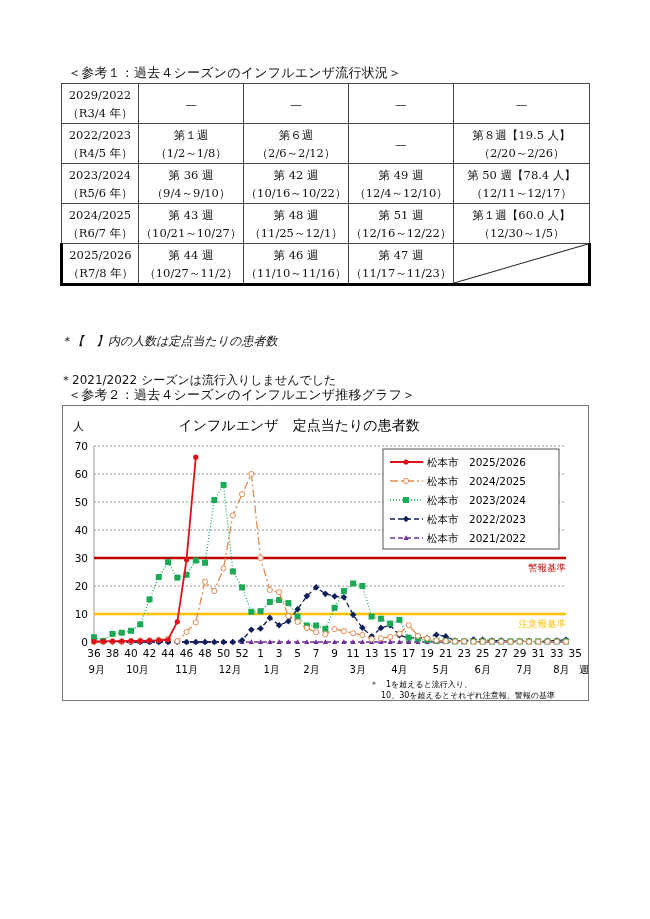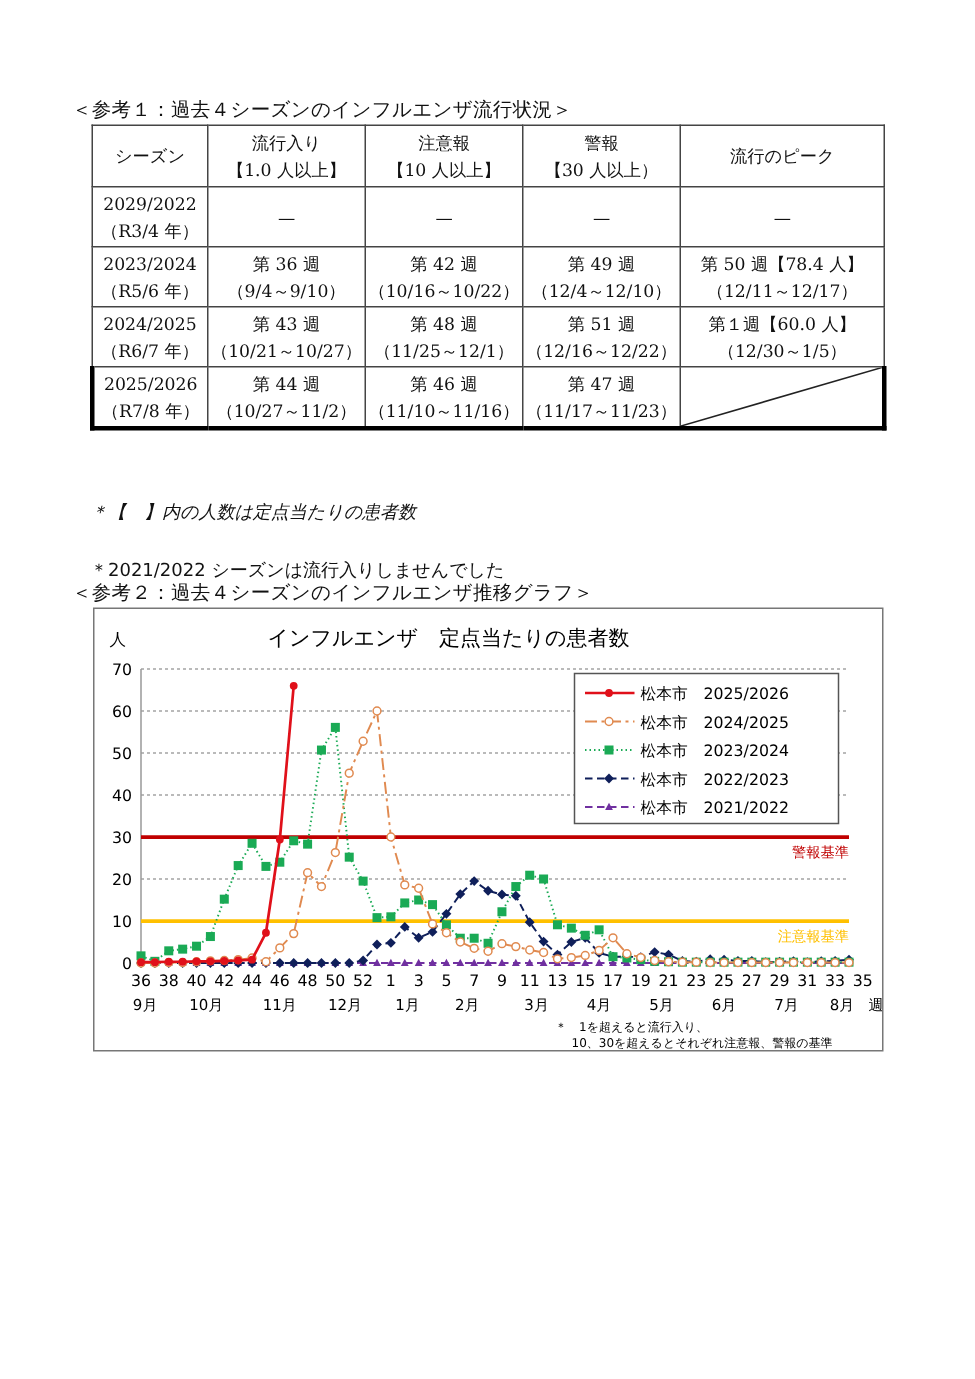--- a/index.html
+++ b/index.html
@@ -1,18 +1,18 @@
 <!DOCTYPE html>
 <html><head>
 <meta charset="utf-8">
 <style>
   html, body { margin:0; padding:0; background:#ffffff; }
   body { width:650px; height:919px; position:relative; overflow:hidden;
          font-family:"DejaVu Serif","Liberation Serif",serif; color:#111; }
-  .heading { position:absolute; left:48px; font-size:13px; font-family:"DejaVu Sans","Liberation Sans",sans-serif; letter-spacing:0.2px; }
+  .heading { position:absolute; left:68px; font-size:13px; font-family:"DejaVu Sans","Liberation Sans",sans-serif; letter-spacing:0.2px; }
   #h1 { top:64px; }
   #h2 { top:386px; }
   table.season { position:absolute; left:60px; top:83px; width:528px; border-collapse:collapse; font-size:11.5px; table-layout:fixed; }
   table.season td, table.season th { border:1px solid #444; text-align:center; padding:0; height:39px; line-height:18px; font-weight:normal; }
   table.season th { height:40px; }
   table.season tr.current td { border-top:1px solid #1d4ed8; border-bottom:3px solid #000; }
   table.season tr.current td:first-child { border-left:3px solid #000; }
   table.season tr.current td:last-child { border-right:3px solid #000; position:relative; }
   .line2 { display:block; }
   .note { position:absolute; left:60px; font-size:12px; font-family:"DejaVu Sans","Liberation Sans",sans-serif; }
@@ -28,45 +28,48 @@
 
 <table class="season">
   <colgroup>
     <col style="width:77px">
       <col style="width:105px">
       <col style="width:105px">
       <col style="width:105px">
       <col style="width:136px">
   </colgroup>
   <tbody>
-      <tr>
-    <th><span>シーズン</span></th>
-    <th>
-          <span class="line2">流行入り</span>
-          <span class="line2">【1.0 人以上】</span>
-        </th>
-    <th>
-          <span class="line2">注意報</span>
-          <span class="line2">【10 人以上】</span>
-        </th>
-    <th>
-          <span class="line2">警報</span>
-          <span class="line2">【30 人以上）</span>
-        </th>
-    <th><span>流行のピーク</span></th>
-  </tr>
   <tr>
     <td>
           <span class="line2">2029/2022</span>
           <span class="line2">（R3/4 年）</span>
         </td>
     <td><span>—</span></td>
     <td><span>—</span></td>
     <td><span>—</span></td>
     <td><span>—</span></td>
+  </tr>
+  <tr>
+    <td>
+          <span class="line2">2022/2023</span>
+          <span class="line2">（R4/5 年）</span>
+        </td>
+    <td>
+          <span class="line2">第１週</span>
+          <span class="line2">（1/2～1/8）</span>
+        </td>
+    <td>
+          <span class="line2">第６週</span>
+          <span class="line2">（2/6～2/12）</span>
+        </td>
+    <td><span>—</span></td>
+    <td>
+          <span class="line2">第８週【19.5 人】</span>
+          <span class="line2">（2/20～2/26）</span>
+        </td>
   </tr>
   <tr>
     <td>
           <span class="line2">2023/2024</span>
           <span class="line2">（R5/6 年）</span>
         </td>
     <td>
           <span class="line2">第 36 週</span>
           <span class="line2">（9/4～9/10）</span>
         </td>

